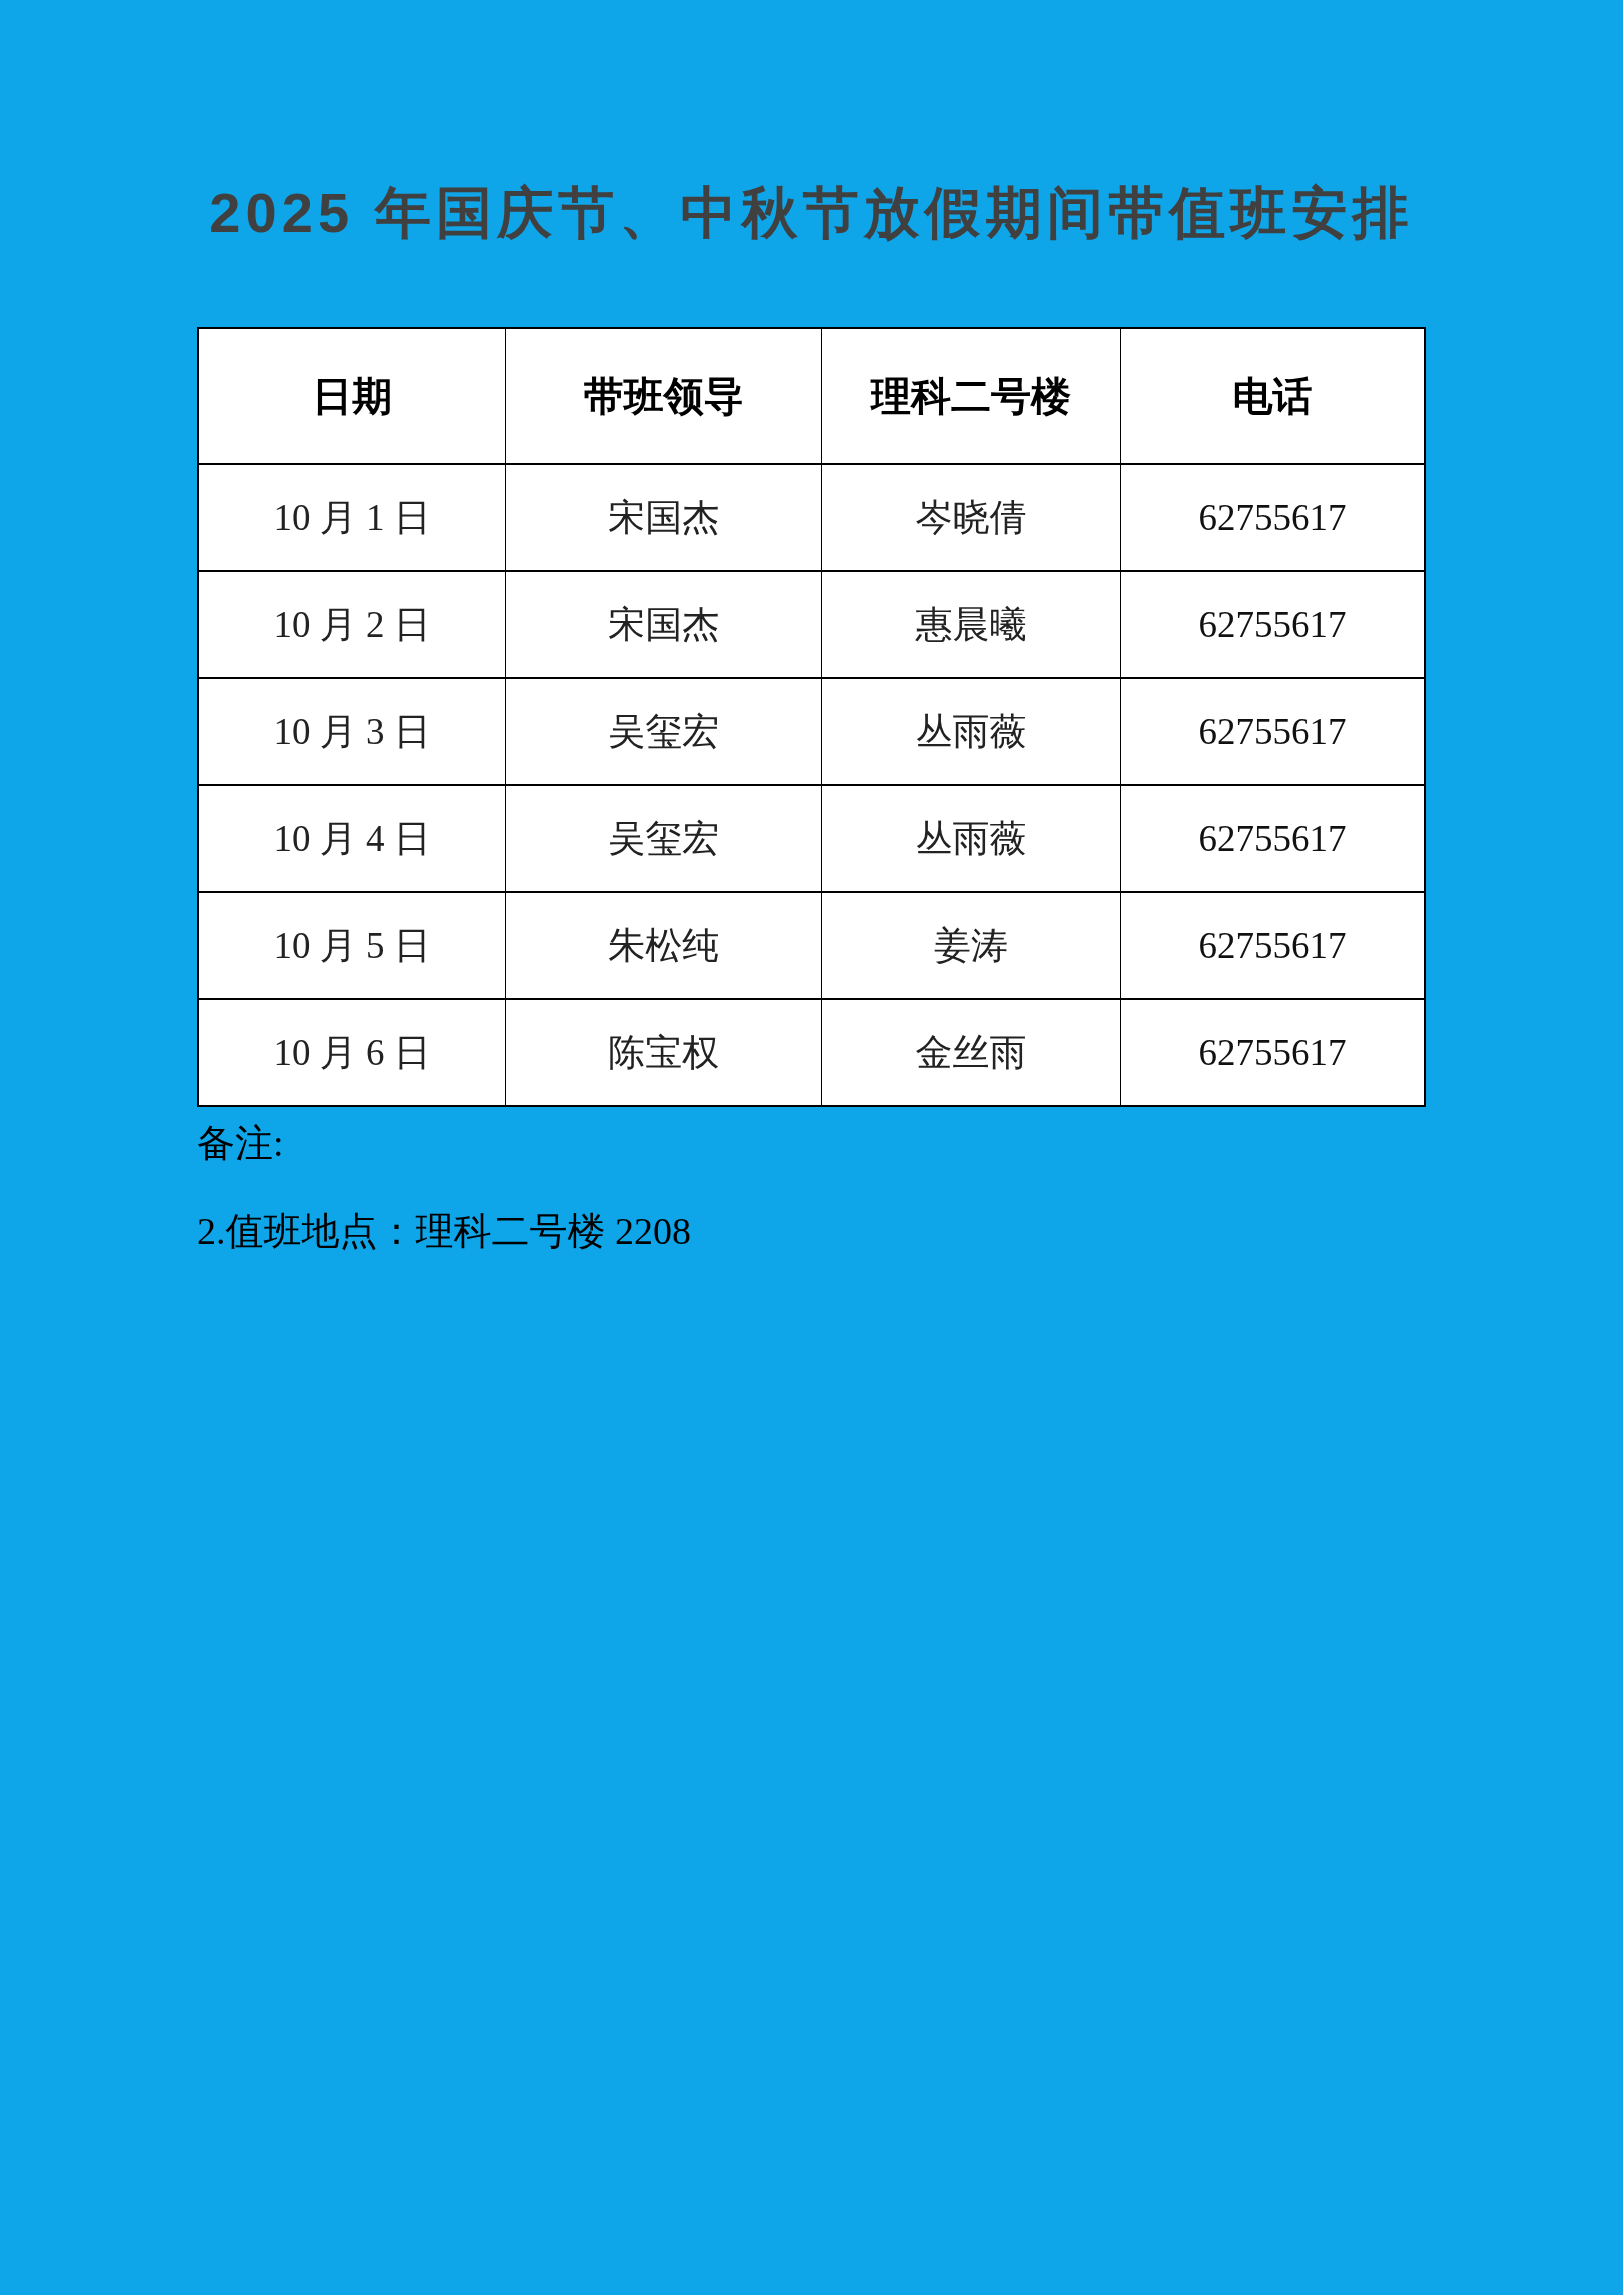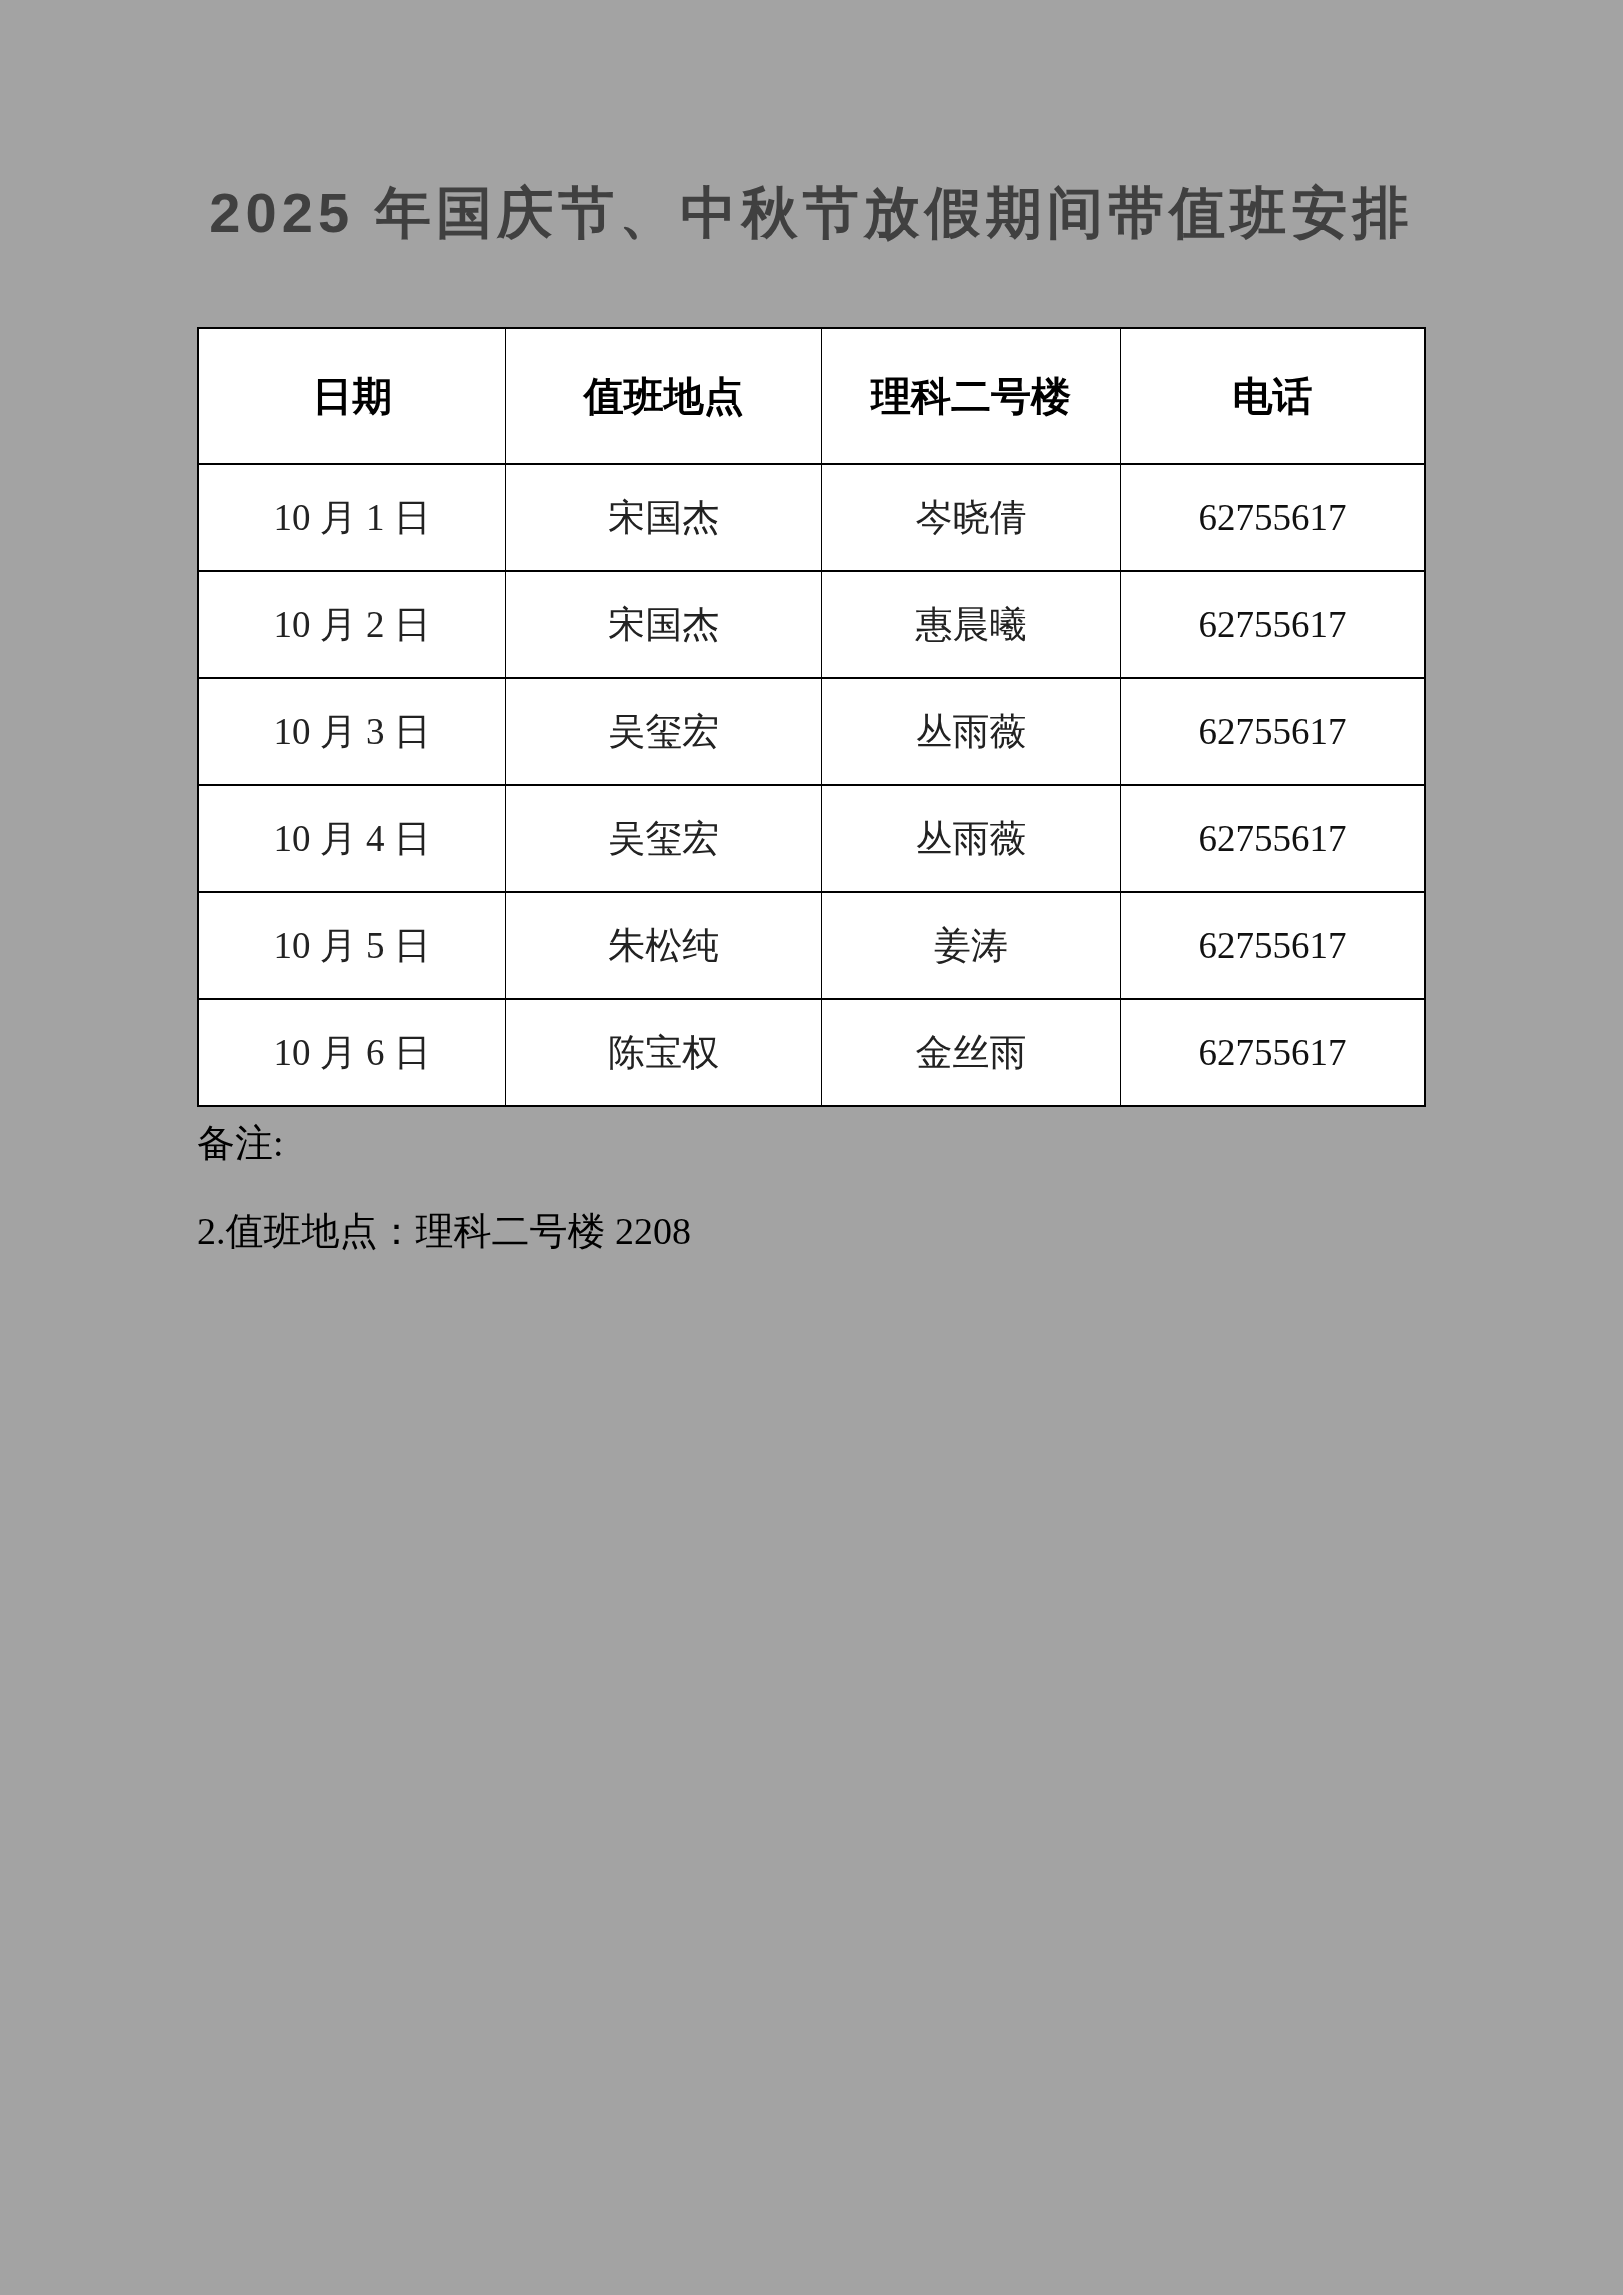--- a/index.html
+++ b/index.html
@@ -10,21 +10,21 @@
   body {
     width: 1623px;
     height: 2295px;
     position: relative;
     font-family: "Liberation Serif", serif;
     color: #222222;
   }
   .page {
     width: 1623px;
     height: 2295px;
-    background: #a3a3a3;
+    background: #0ea5e9;
     overflow: hidden;
   }
   .doc-title {
     padding-top: 179px;
     margin: 0;
     text-align: center;
     font-family: "Liberation Sans", sans-serif;
     font-weight: bold;
     font-size: 56px;
     line-height: 1.2;
@@ -93,21 +93,21 @@
   <table class="duty-table">
     <colgroup>
       <col class="c1">
         <col class="c2">
         <col class="c3">
         <col class="c4">
     </colgroup>
     <thead>
       <tr>
         <th>日期</th>
-        <th>值班地点</th>
+        <th>带班领导</th>
         <th>理科二号楼</th>
         <th>电话</th>
       </tr>
     </thead>
     <tbody>
       <tr>
         <td class="date-cell">10 月 1 日</td>
         <td class="name-cell">宋国杰</td>
         <td class="name-cell">岑晓倩</td>
         <td class="phone-cell">62755617</td>

